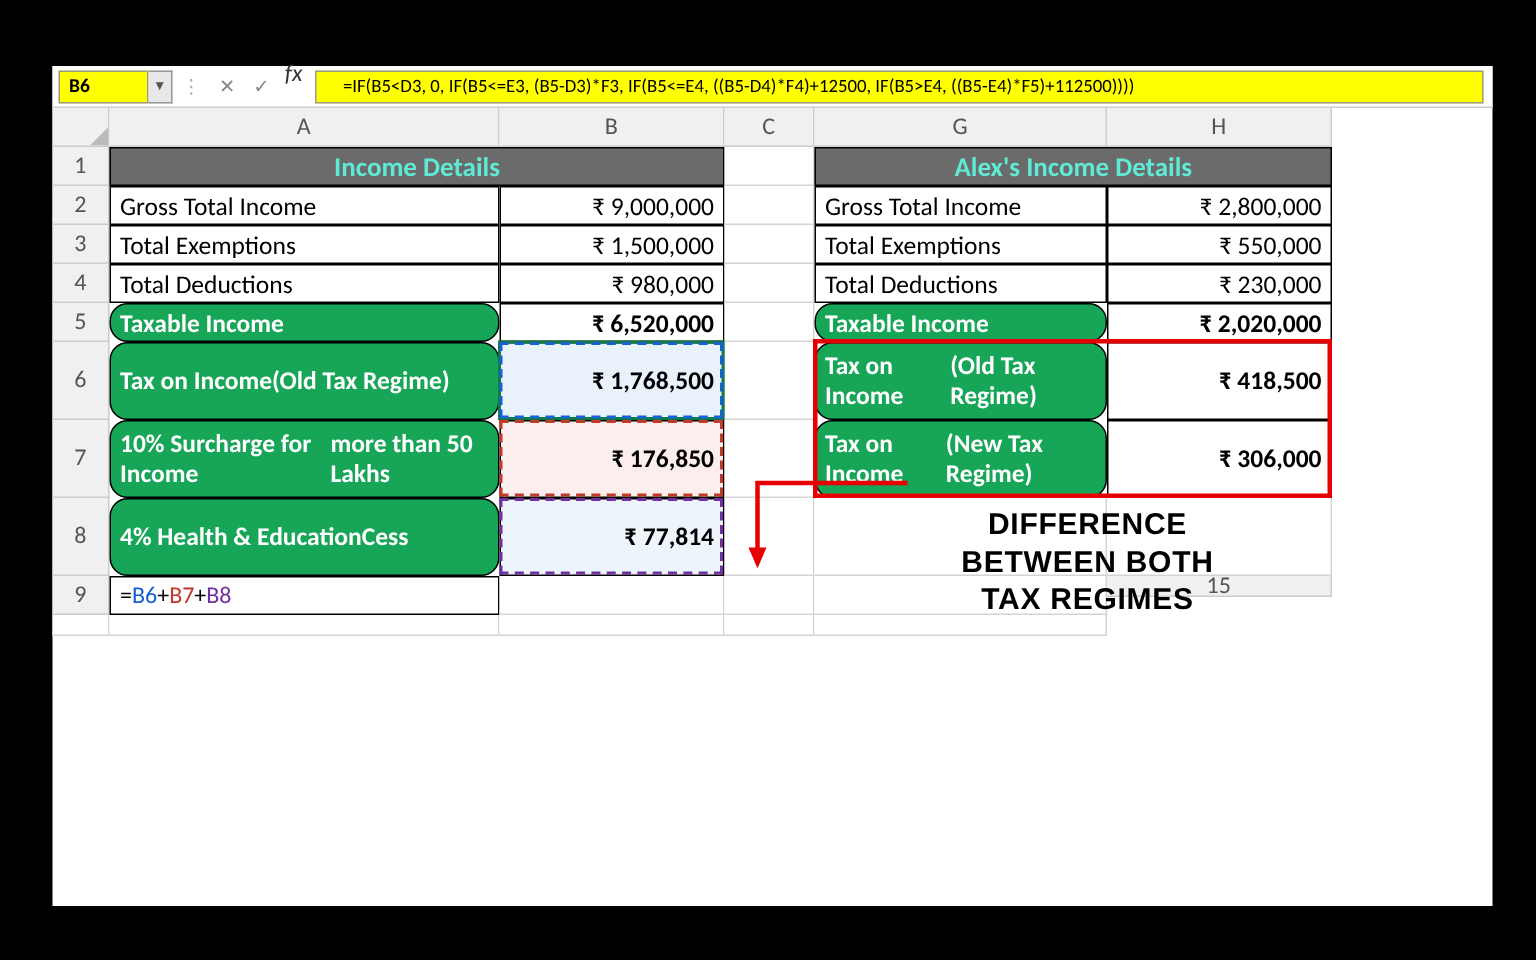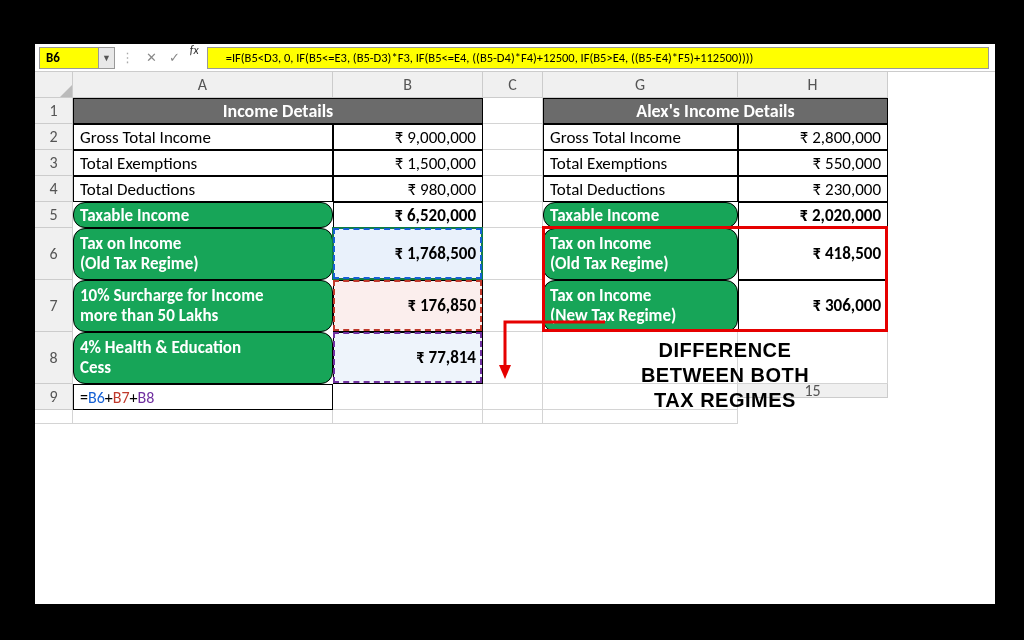--- a/index.html
+++ b/index.html
@@ -44,21 +44,21 @@
     background: #e8e8e8;
     border: 1px solid #999;
     border-left: none;
     display: flex; align-items: center; justify-content: center;
     color: #555;
     font-size: 9px;
   }
   .fb-sep { color: #aaa; margin: 0 6px; }
   .fb-btn { margin: 0 6px; color: #888; font-size: 13px; }
   .fb-btn.check { color: #888; }
-  .fx { font-style: italic; font-size: 12px; margin: 0 8px 16px 4px; color: #333; }
+  .fx { font-style: italic; font-size: 16px; margin: 0 8px 16px 4px; color: #333; }
   .formula-input {
     flex: 1;
     background: #ffff00;
     height: 22px;
     display: flex;
     align-items: center;
     padding: 0 18px;
     font-size: 12.5px;
     border: 1px solid #999;
     margin-right: 6px;
@@ -89,30 +89,30 @@
   .cell {
     border-right: 1px solid #d4d4d4;
     border-bottom: 1px solid #d4d4d4;
     display: flex; align-items: center;
     padding: 0 6px;
     font-size: 17px;
     background: #fff;
   }
   .hdr {
     background: #6b6b6b;
-    color: #ffffff;
+    color: #5eead4;
     font-weight: bold;
     justify-content: center;
     font-size: 18px;
   }
   .green { background: #17a558; color: #fff; font-weight: bold; border-radius: 12px; }
   .bold { font-weight: bold; }
   .right { justify-content: flex-end; }
   .tall { grid-row: span 2; line-height: 1.2; }
-  .tall .inner { display: flex; flex-direction: column; }
+  .tall .inner { display: flex; }
   .rhtall { grid-row: span 2; }
   .border-strong { border: 1px solid #000 !important; }
   .bblue { background: #e9f1fb; }
   .bpink { background: #fbeeed; }
   .bpale { background: #eef4fb; }
   .formula-cell { font-size: 16px; }
   .formula-cell .op { color: #000; }
   .formula-cell .r1 { color: #1560d4; }
   .formula-cell .r2 { color: #c0392b; }
   .formula-cell .r3 { color: #7030a0; }

